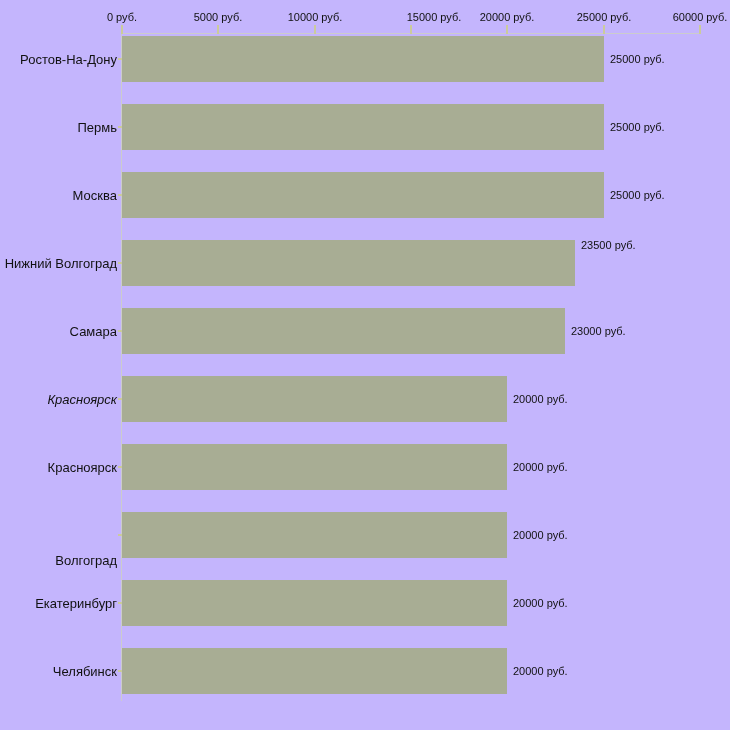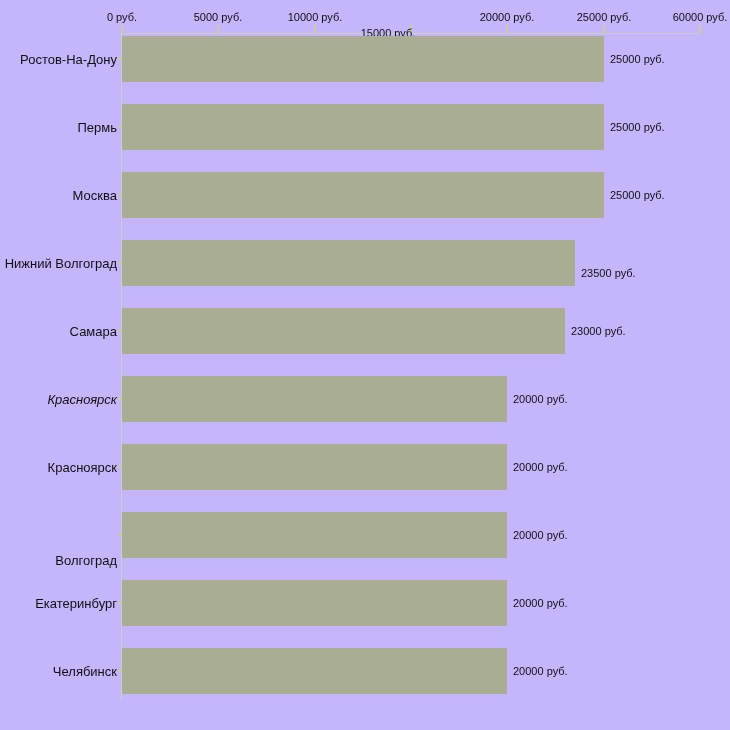--- a/index.html
+++ b/index.html
@@ -56,21 +56,21 @@
 <div class="canvas">
     <div class="axis-line" style="left: 121px; top: 33px; width: 580px; height: 1px; background: rgb(204, 204, 204);"></div>
     <div class="axis-line" style="left: 121px; top: 33px; width: 1px; height: 668px; background: rgb(204, 204, 204);"></div>
     <div class="x-tick" style="left: 121px; top: 25px; background: rgb(203, 203, 156);"></div>
     <div class="x-tick-label" style="left: 122px; color: rgb(17, 17, 17);">0 руб.</div>
     <div class="x-tick" style="left: 217px; top: 25px; background: rgb(203, 203, 156);"></div>
     <div class="x-tick-label" style="left: 218px; color: rgb(17, 17, 17);">5000 руб.</div>
     <div class="x-tick" style="left: 314px; top: 25px; background: rgb(203, 203, 156);"></div>
     <div class="x-tick-label" style="left: 315px; color: rgb(17, 17, 17);">10000 руб.</div>
     <div class="x-tick" style="left: 410px; top: 25px; background: rgb(203, 203, 156);"></div>
-    <div class="x-tick-label" style="left: 388px; color: rgb(17, 17, 17); margin-top: 16px;">15000 руб.</div>
+    <div class="x-tick-label" style="left: 434px; color: rgb(17, 17, 17);">15000 руб.</div>
     <div class="x-tick" style="left: 506px; top: 25px; background: rgb(203, 203, 156);"></div>
     <div class="x-tick-label" style="left: 507px; color: rgb(17, 17, 17);">20000 руб.</div>
     <div class="x-tick" style="left: 603px; top: 25px; background: rgb(203, 203, 156);"></div>
     <div class="x-tick-label" style="left: 604px; color: rgb(17, 17, 17);">25000 руб.</div>
     <div class="x-tick" style="left: 699px; top: 25px; background: rgb(203, 203, 156);"></div>
     <div class="x-tick-label" style="left: 700px; color: rgb(17, 17, 17);">60000 руб.</div>
     <div class="cat-label" style="right: 613px; top: 59px; color: rgb(17, 17, 17);">Ростов-На-Дону</div>
     <div class="y-tick" style="left: 118px; top: 59px; background: rgb(203, 203, 156);"></div>
     <div class="bar" style="left: 122px; top: 36px; width: 482px; height: 46px; background: rgb(168, 173, 148);"></div>
     <div class="value-label" style="left: 610px; top: 59px; color: rgb(17, 17, 17);">25000 руб.</div>
@@ -78,21 +78,21 @@
     <div class="y-tick" style="left: 118px; top: 127px; background: rgb(203, 203, 156);"></div>
     <div class="bar" style="left: 122px; top: 104px; width: 482px; height: 46px; background: rgb(168, 173, 148);"></div>
     <div class="value-label" style="left: 610px; top: 127px; color: rgb(17, 17, 17);">25000 руб.</div>
     <div class="cat-label" style="right: 613px; top: 195px; color: rgb(17, 17, 17);">Москва</div>
     <div class="y-tick" style="left: 118px; top: 195px; background: rgb(203, 203, 156);"></div>
     <div class="bar" style="left: 122px; top: 172px; width: 482px; height: 46px; background: rgb(168, 173, 148);"></div>
     <div class="value-label" style="left: 610px; top: 195px; color: rgb(17, 17, 17);">25000 руб.</div>
     <div class="cat-label" style="right: 613px; top: 263px; color: rgb(17, 17, 17);">Нижний Волгоград</div>
     <div class="y-tick" style="left: 118px; top: 263px; background: rgb(203, 203, 156);"></div>
     <div class="bar" style="left: 122px; top: 240px; width: 453px; height: 46px; background: rgb(168, 173, 148);"></div>
-    <div class="value-label" style="left: 581px; top: 273px; color: rgb(17, 17, 17);">23500 руб.</div>
+    <div class="value-label" style="left: 581px; top: 245px; color: rgb(17, 17, 17);">23500 руб.</div>
     <div class="cat-label" style="right: 613px; top: 331px; color: rgb(17, 17, 17);">Самара</div>
     <div class="y-tick" style="left: 118px; top: 331px; background: rgb(203, 203, 156);"></div>
     <div class="bar" style="left: 122px; top: 308px; width: 443px; height: 46px; background: rgb(168, 173, 148);"></div>
     <div class="value-label" style="left: 571px; top: 331px; color: rgb(17, 17, 17);">23000 руб.</div>
     <div class="cat-label" style="right: 613px; top: 399px; color: rgb(17, 17, 17); font-style: italic;">Красноярск</div>
     <div class="y-tick" style="left: 118px; top: 399px; background: rgb(203, 203, 156);"></div>
     <div class="bar" style="left: 122px; top: 376px; width: 385px; height: 46px; background: rgb(168, 173, 148);"></div>
     <div class="value-label" style="left: 513px; top: 399px; color: rgb(17, 17, 17);">20000 руб.</div>
     <div class="cat-label" style="right: 613px; top: 467px; color: rgb(17, 17, 17);">Красноярск</div>
     <div class="y-tick" style="left: 118px; top: 467px; background: rgb(203, 203, 156);"></div>

